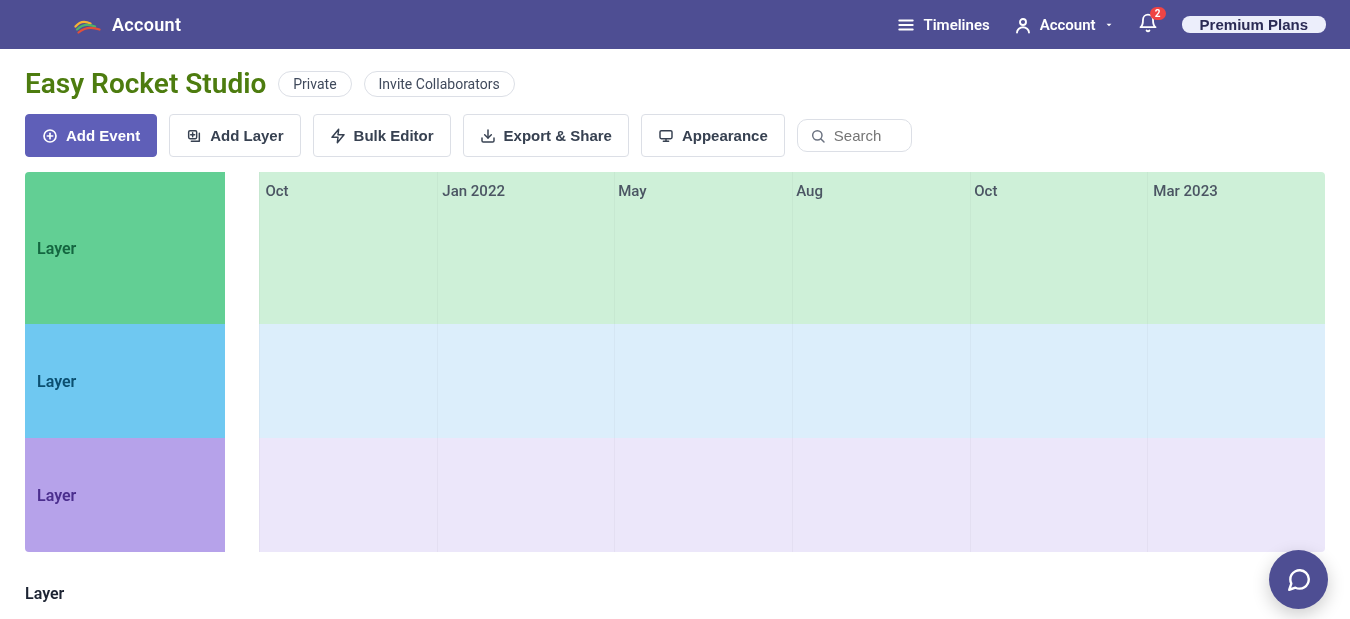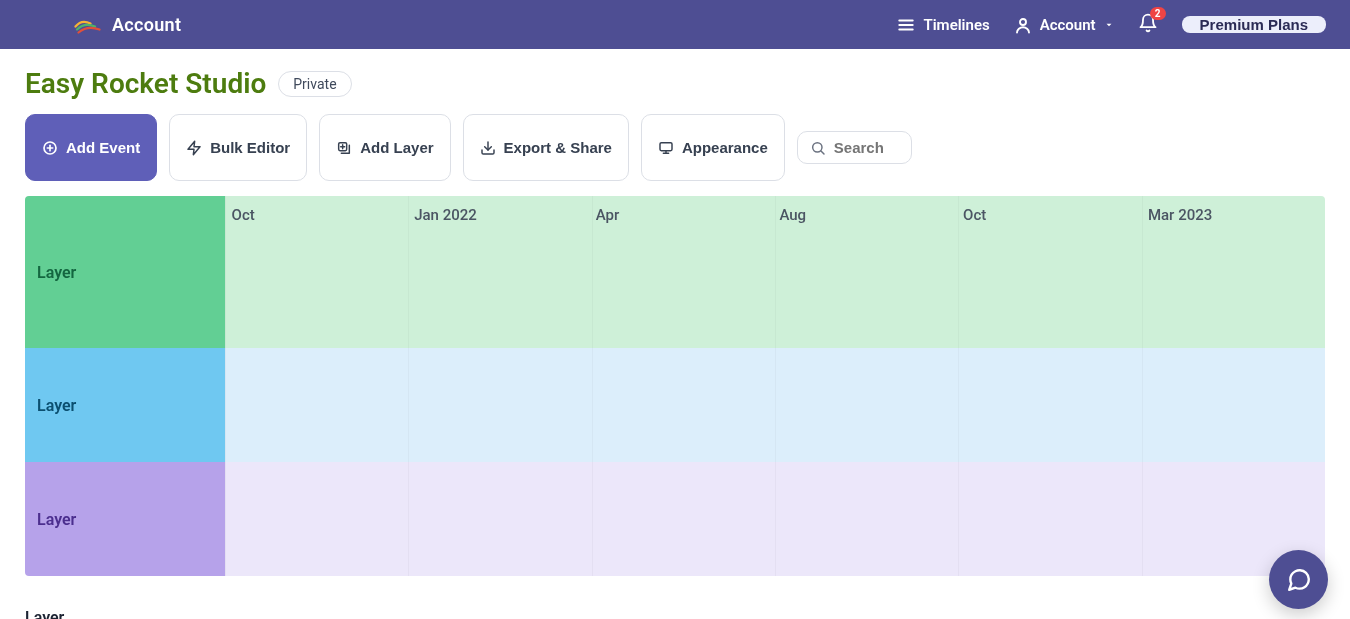--- a/index.html
+++ b/index.html
@@ -44,44 +44,44 @@
       border: 1px solid #dcdfe6; border-radius: 18px;
       padding: 4px 14px; font-size: 14px; color: #404a5c;
       background: #fff;
     }
     .chip-btn { cursor: pointer; }
     
     .toolbar { display: flex; align-items: center; gap: 12px; margin-top: 14px; }
     .tbtn {
       display: flex; align-items: center; gap: 8px;
       background: #fff; border: 1px solid #dcdfe6; color: #374151;
-      padding: 24px 16px; border-radius: 10px; font-weight: 600; font-size: 15px;
+      padding: 12px 16px; border-radius: 4px; font-weight: 600; font-size: 15px;
       cursor: pointer;
     }
     .tbtn.primary {
       background: #5f5fb8; border-color: #5f5fb8; color: #fff;
     }
     .search-wrap {
       display: flex; align-items: center; gap: 8px;
       border: 1px solid #dcdfe6; border-radius: 10px;
       padding: 7px 12px; min-width: 115px;
     }
     .search-wrap input {
       border: none; outline: none; font-size: 15px; width: 60px;
-      color: #ef4444; background: transparent; font-weight: bold;
+      color: #ef4444; background: transparent;
     }
     
     .timeline { margin-top: 15px; border-radius: 4px; overflow: hidden; }
     .tl-row { display: flex; }
     .tl-side {
       width: 200px; flex: 0 0 200px;
       display: flex; align-items: center; padding-left: 12px;
       font-weight: 600; font-size: 16px;
     }
-    .tl-body { flex: 1; display: flex; position: relative; }
+    .tl-body { flex: 1; display: flex; position: relative; margin-left: 34px; }
     .tl-body .col {
       flex: 1; border-left: 1px solid rgba(0,0,0,0.03);
     }
     .tl-date {
       position: absolute; top: 10px; font-size: 15px; color: #4b5563; font-weight: 500;
     }
     
     .row1 { height: 152px; }
     .row1 .tl-side { background: #62cf94; color: #146640; }
     .row1 .tl-body { background: #cef0d8; }
@@ -156,55 +156,56 @@
       <span>Premium Plans</span>
     </button>
   </div>
 </div>
 
 <div class="page">
 
   <div class="title-row">
     <h1 class="page-title">Easy Rocket Studio</h1>
     <span class="chip">Private</span>
+    <span class="chip chip-btn">Invite Collaborators</span>
   </div>
 
   <div class="toolbar">
     <button class="tbtn primary">
       <span class="icon">
         <svg width="16" height="16" viewBox="0 0 24 24" fill="none" stroke="#fff" stroke-width="2.5" stroke-linecap="round">
           <circle cx="12" cy="12" r="9"></circle>
             <line x1="12" y1="8" x2="12" y2="16"></line>
             <line x1="8" y1="12" x2="16" y2="12"></line>
         </svg>
       </span>
       <span>Add Event</span>
     </button>
     <button class="tbtn">
       <span class="icon">
         <svg width="16" height="16" viewBox="0 0 24 24" fill="none" stroke="#374151" stroke-width="2.2" stroke-linecap="round" stroke-linejoin="round">
-          <polygon points="13 2 3 14 12 14 11 22 21 10 12 10 13 2"></polygon>
-        </svg>
-      </span>
-      <span>Bulk Editor</span>
-    </button>
-    <button class="tbtn">
-      <span class="icon">
-        <svg width="16" height="16" viewBox="0 0 24 24" fill="none" stroke="#374151" stroke-width="2.2" stroke-linecap="round" stroke-linejoin="round">
           <rect x="4" y="4" width="12" height="12" rx="2"></rect>
             <path d="M8 20h12V8"></path>
             <line x1="10" y1="7" x2="10" y2="13"></line>
             <line x1="7" y1="10" x2="13" y2="10"></line>
         </svg>
       </span>
       <span>Add Layer</span>
     </button>
     <button class="tbtn">
       <span class="icon">
         <svg width="16" height="16" viewBox="0 0 24 24" fill="none" stroke="#374151" stroke-width="2.2" stroke-linecap="round" stroke-linejoin="round">
+          <polygon points="13 2 3 14 12 14 11 22 21 10 12 10 13 2"></polygon>
+        </svg>
+      </span>
+      <span>Bulk Editor</span>
+    </button>
+    <button class="tbtn">
+      <span class="icon">
+        <svg width="16" height="16" viewBox="0 0 24 24" fill="none" stroke="#374151" stroke-width="2.2" stroke-linecap="round" stroke-linejoin="round">
           <path d="M21 15v4a2 2 0 01-2 2H5a2 2 0 01-2-2v-4"></path>
             <polyline points="7 10 12 15 17 10"></polyline>
             <line x1="12" y1="15" x2="12" y2="3"></line>
         </svg>
       </span>
       <span>Export &amp; Share</span>
     </button>
     <button class="tbtn">
       <span class="icon">
         <svg width="16" height="16" viewBox="0 0 24 24" fill="none" stroke="#374151" stroke-width="2.2" stroke-linecap="round" stroke-linejoin="round">
@@ -234,21 +235,21 @@
       </div>
       <div class="tl-body">
         <div class="col"></div>
           <div class="col"></div>
           <div class="col"></div>
         <div class="col"></div>
           <div class="col"></div>
           <div class="col"></div>
         <span class="tl-date" style="left:0.6%">Oct</span>
         <span class="tl-date" style="left:17.2%">Jan 2022</span>
-        <span class="tl-date" style="left:33.7%">Apr</span>
+        <span class="tl-date" style="left:33.7%">May</span>
         <span class="tl-date" style="left:50.4%">Aug</span>
         <span class="tl-date" style="left:67.1%">Oct</span>
         <span class="tl-date" style="left:83.9%">Mar 2023</span>
       </div>
     </div>
 
     <div class="tl-row row2">
       <div class="tl-side">
         <span>Layer</span>
       </div>

